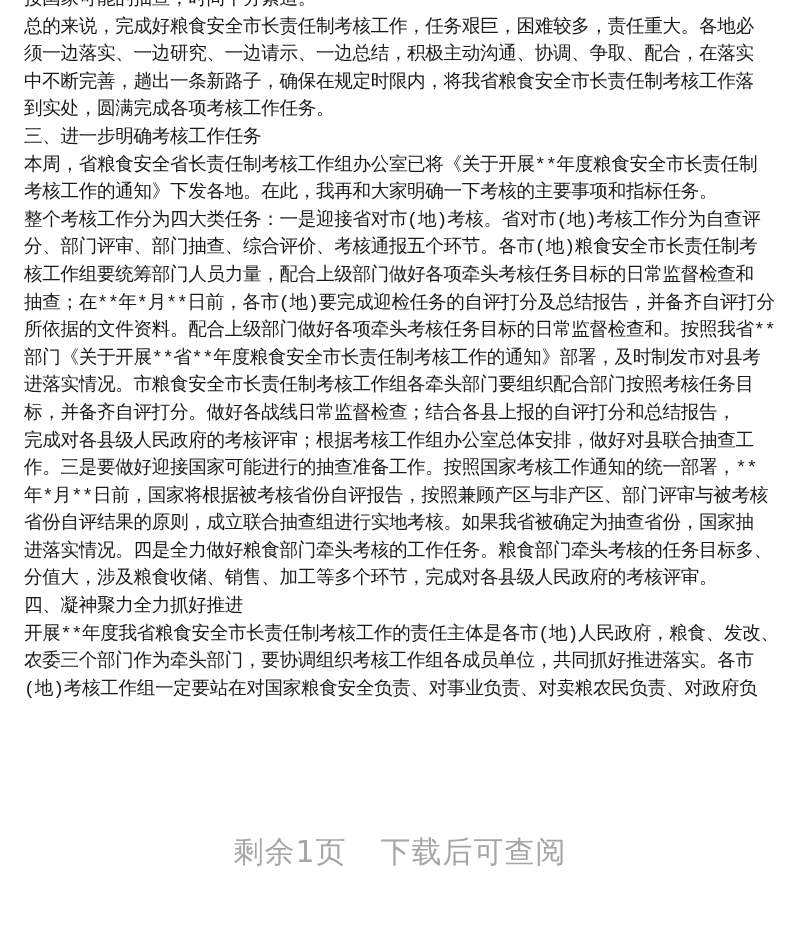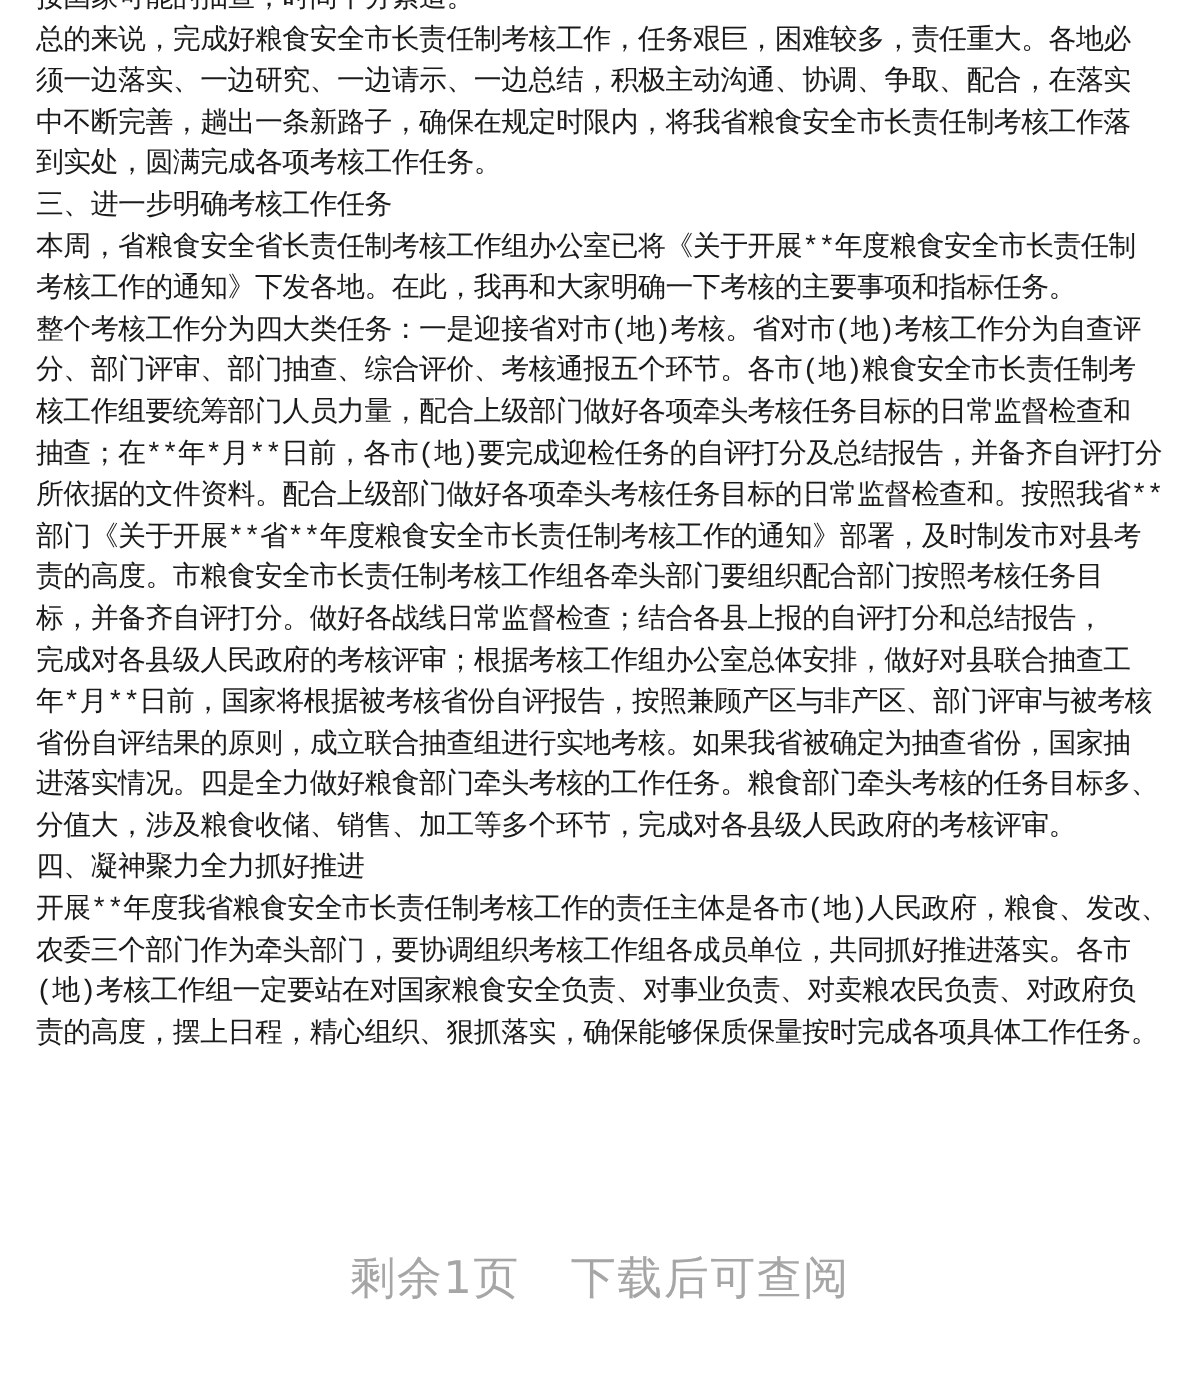--- a/index.html
+++ b/index.html
@@ -23,29 +23,29 @@
     <div class="line">到实处，圆满完成各项考核工作任务。</div>
     <div class="line">三、进一步明确考核工作任务</div>
     <div class="line">本周，省粮食安全省长责任制考核工作组办公室已将《关于开展**年度粮食安全市长责任制</div>
     <div class="line">考核工作的通知》下发各地。在此，我再和大家明确一下考核的主要事项和指标任务。</div>
     <div class="line">整个考核工作分为四大类任务：一是迎接省对市(地)考核。省对市(地)考核工作分为自查评</div>
     <div class="line">分、部门评审、部门抽查、综合评价、考核通报五个环节。各市(地)粮食安全市长责任制考</div>
     <div class="line">核工作组要统筹部门人员力量，配合上级部门做好各项牵头考核任务目标的日常监督检查和</div>
     <div class="line">抽查；在**年*月**日前，各市(地)要完成迎检任务的自评打分及总结报告，并备齐自评打分</div>
     <div class="line">所依据的文件资料。配合上级部门做好各项牵头考核任务目标的日常监督检查和。按照我省**</div>
     <div class="line">部门《关于开展**省**年度粮食安全市长责任制考核工作的通知》部署，及时制发市对县考</div>
-    <div class="line">责的高度。市粮食安全市长责任制考核工作组各牵头部门要组织配合部门按照考核任务目</div>
+    <div class="line">进落实情况。市粮食安全市长责任制考核工作组各牵头部门要组织配合部门按照考核任务目</div>
     <div class="line">标，并备齐自评打分。做好各战线日常监督检查；结合各县上报的自评打分和总结报告，</div>
     <div class="line">完成对各县级人民政府的考核评审；根据考核工作组办公室总体安排，做好对县联合抽查工</div>
+    <div class="line">作。三是要做好迎接国家可能进行的抽查准备工作。按照国家考核工作通知的统一部署，**</div>
     <div class="line">年*月**日前，国家将根据被考核省份自评报告，按照兼顾产区与非产区、部门评审与被考核</div>
     <div class="line">省份自评结果的原则，成立联合抽查组进行实地考核。如果我省被确定为抽查省份，国家抽</div>
     <div class="line">进落实情况。四是全力做好粮食部门牵头考核的工作任务。粮食部门牵头考核的任务目标多、</div>
     <div class="line">分值大，涉及粮食收储、销售、加工等多个环节，完成对各县级人民政府的考核评审。</div>
     <div class="line">四、凝神聚力全力抓好推进</div>
     <div class="line">开展**年度我省粮食安全市长责任制考核工作的责任主体是各市(地)人民政府，粮食、发改、</div>
     <div class="line">农委三个部门作为牵头部门，要协调组织考核工作组各成员单位，共同抓好推进落实。各市</div>
     <div class="line">(地)考核工作组一定要站在对国家粮食安全负责、对事业负责、对卖粮农民负责、对政府负</div>
-    <div class="line">责的高度，摆上日程，精心组织、狠抓落实，确保能够保质保量按时完成各项具体工作任务。</div>
   </div>
 
 <div class="more">
   <span>剩余1页</span><span>下载后可查阅</span>
 </div>
 
 </body></html>

